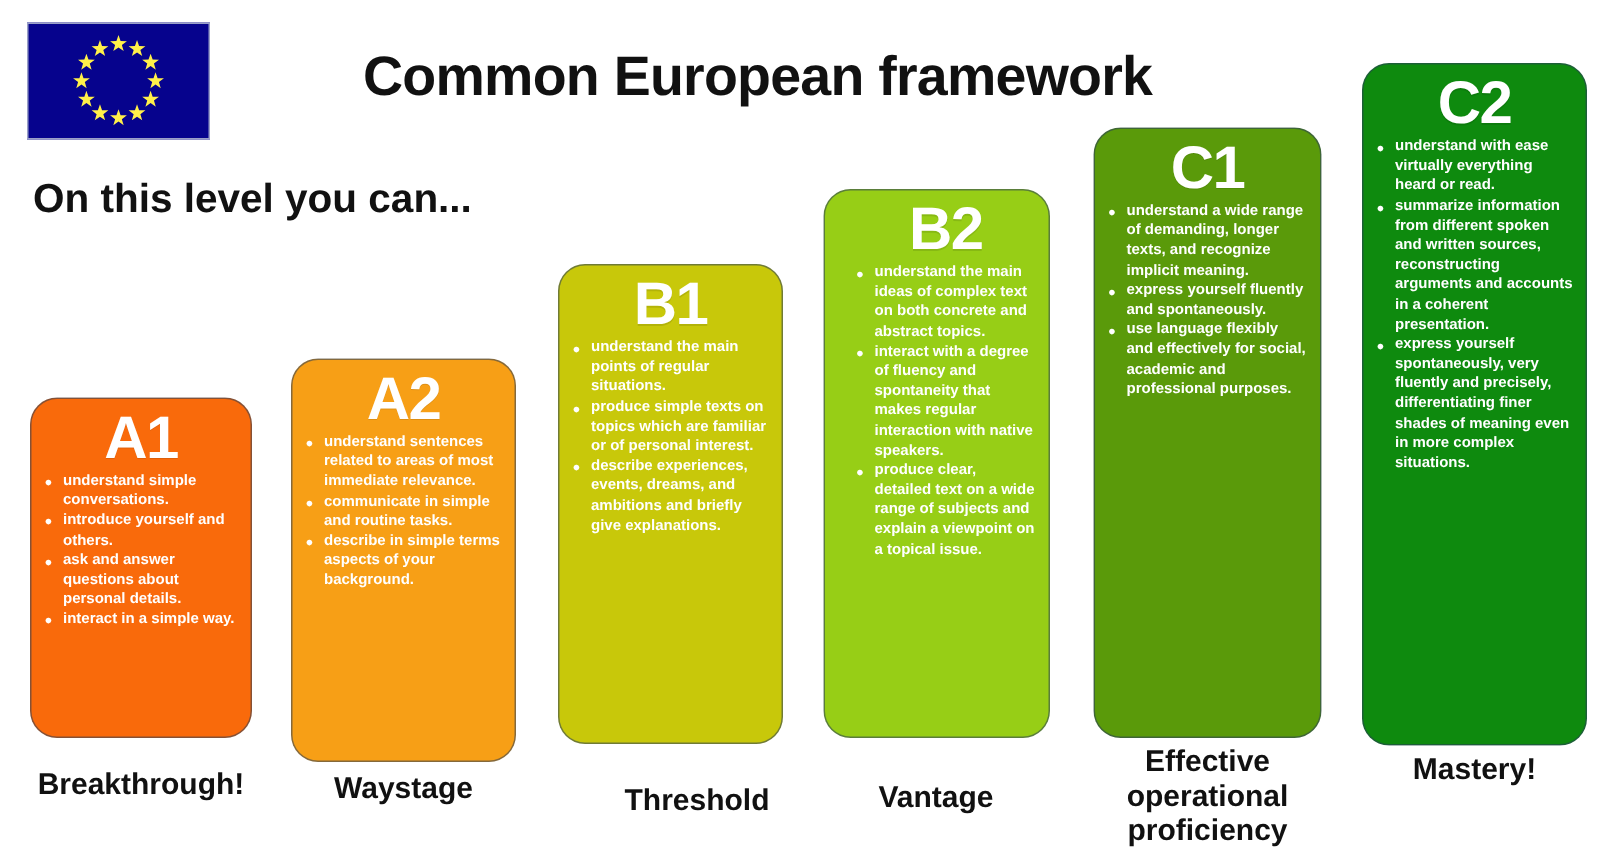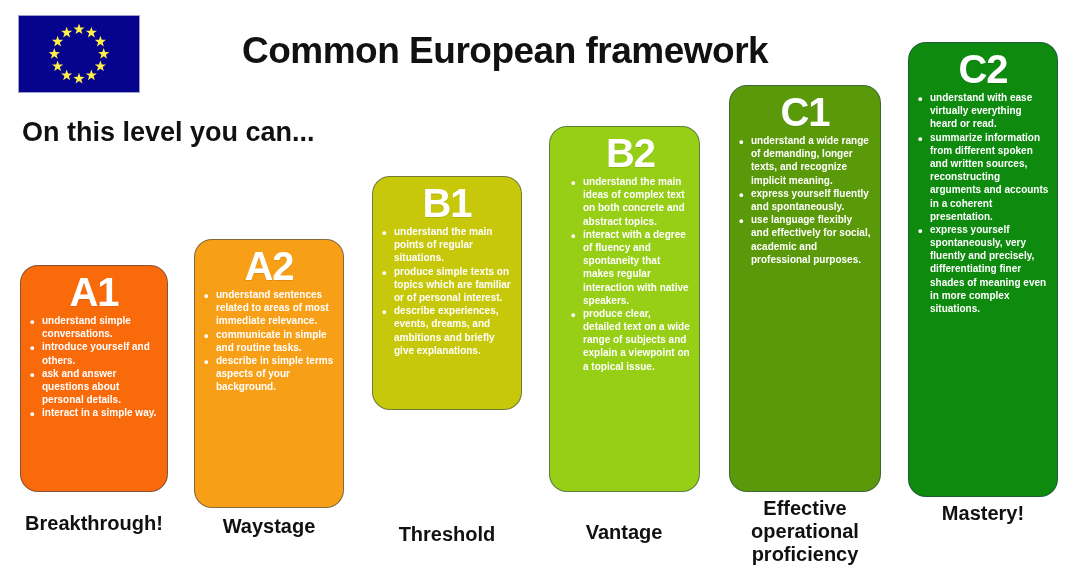--- a/index.html
+++ b/index.html
@@ -144,21 +144,21 @@
         </ul>
       </div>
       <div class="level-card" style="left: 194px; top: 223px; width: 150px; height: 269px; background: rgb(247, 159, 22); margin-top: 16px;">
         <div class="level-code">A2</div>
         <ul class="card-list">
           <li>understand sentences related to areas of most immediate relevance.</li>
           <li>communicate in simple and routine tasks.</li>
           <li>describe in simple terms aspects of your background.</li>
         </ul>
       </div>
-      <div class="level-card" style="left: 372px; top: 176px; width: 150px; height: 234px; background: rgb(200, 200, 10);">
+      <div class="level-card" style="left: 372px; top: 176px; width: 150px; height: 320px; background: rgb(200, 200, 10);">
         <div class="level-code">B1</div>
         <ul class="card-list">
           <li>understand the main points of regular situations.</li>
           <li>produce simple texts on topics which are familiar or of personal interest.</li>
           <li>describe experiences, events, dreams, and ambitions and briefly give explanations.</li>
         </ul>
       </div>
       <div class="level-card" style="left: 549px; top: 126px; width: 151px; height: 366px; background: rgb(151, 206, 22); padding-left: 18px;">
         <div class="level-code">B2</div>
         <ul class="card-list">
@@ -180,19 +180,19 @@
         <ul class="card-list">
           <li>understand with ease virtually everything heard or read.</li>
           <li>summarize information from different spoken and written sources, reconstructing arguments and accounts in a coherent presentation.</li>
           <li>express yourself spontaneously, very fluently and precisely, differentiating finer shades of meaning even in more complex situations.</li>
         </ul>
       </div>
     </div>
   <div id="captions-layer">
       <div class="caption" style="left: 14px; top: 512px; width: 160px;">Breakthrough!</div>
       <div class="caption" style="left: 189px; top: 515px; width: 160px;">Waystage</div>
-      <div class="caption" style="left: 367px; top: 523px; width: 160px;">Threshold</div>
+      <div class="caption" style="left: 353px; top: 523px; width: 160px; text-align: right;">Threshold</div>
       <div class="caption" style="left: 544px; top: 521px; width: 160px;">Vantage</div>
       <div class="caption" style="left: 720px; top: 497px; width: 170px;">Effective operational proficiency</div>
       <div class="caption" style="left: 898px; top: 502px; width: 170px;">Mastery!</div>
     </div>
 
 </div>
 
 </body></html>

